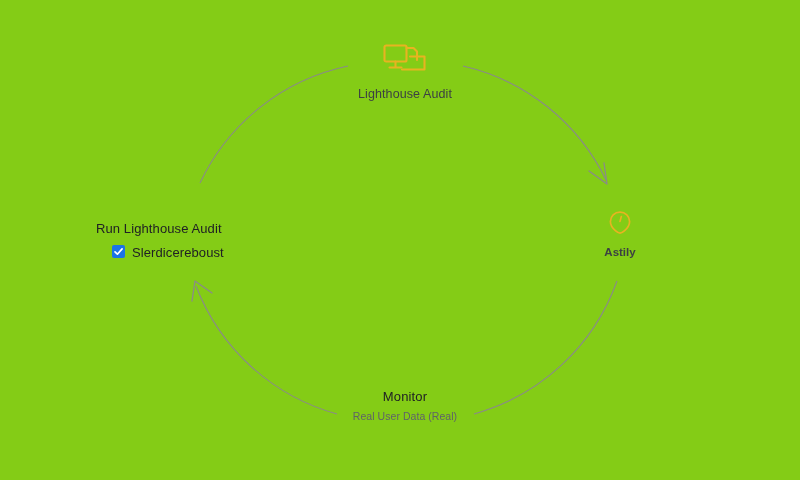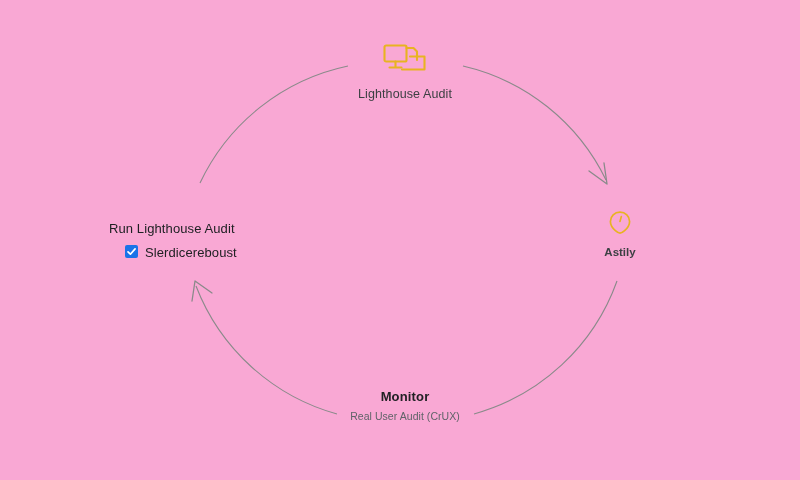--- a/index.html
+++ b/index.html
@@ -12,21 +12,21 @@
     background: #fdfdfd;
     font-family: "Liberation Sans", sans-serif;
     overflow: hidden;
     position: relative;
   }
   #stage {
     position: absolute;
     left: 0; top: 0;
     width: 800px;
     height: 480px;
-    background: #f9a8d4;
+    background: #84cc16;
   }
   #cycle-svg {
     position: absolute;
     left: 0; top: 0;
     width: 800px;
     height: 480px;
   }
 
   .node {
     position: absolute;
@@ -71,34 +71,34 @@
   }
 
   
   #node-monitor {
     left: 300px;
     top: 389px;
     width: 210px;
   }
   #node-monitor .node-title {
     font-size: 13px;
-    font-weight: bold;
+    font-weight: normal;
     color: #202124;
     letter-spacing: .15px;
   }
   #node-monitor .node-subtitle {
     margin-top: 5px;
     font-size: 10.5px;
     color: #5f6368;
     letter-spacing: .05px;
   }
 
   
   #node-run-audit {
-    left: 78px;
+    left: 65px;
     top: 221px;
     width: 230px;
     align-items: flex-start;
   }
   #node-run-audit .node-title {
     font-size: 13px;
     color: #202124;
     letter-spacing: .1px;
     margin-left: 31px;
   }
@@ -173,21 +173,21 @@
                  C 2.4 6.3 6.6 2.2 12 2.2 Z" fill="none" stroke="#e8b321" stroke-width="1.7"></path>
 
         <path d="M 12 11.4 L 13.3 6.6" stroke="#e8b321" stroke-width="1.7" stroke-linecap="round" fill="none"></path>
       </svg>
     </span>
     <span class="node-label">Astily</span>
   </div>
 
   <div class="node" id="node-monitor">
     <span class="node-title">Monitor</span>
-    <span class="node-subtitle">Real User Audit (CrUX)</span>
+    <span class="node-subtitle">Real User Data (Real)</span>
   </div>
 
   <div class="node" id="node-run-audit">
     <span class="node-title">Run Lighthouse Audit</span>
     <div class="checkbox-row">
       <span class="checkbox">
         <svg viewBox="0 0 13 13" width="13" height="13">
           <path d="M 3 6.8 L 5.4 9.2 L 10.1 3.9" fill="none" stroke="#ffffff" stroke-width="1.7" stroke-linecap="round" stroke-linejoin="round"></path>
         </svg>
       </span>

